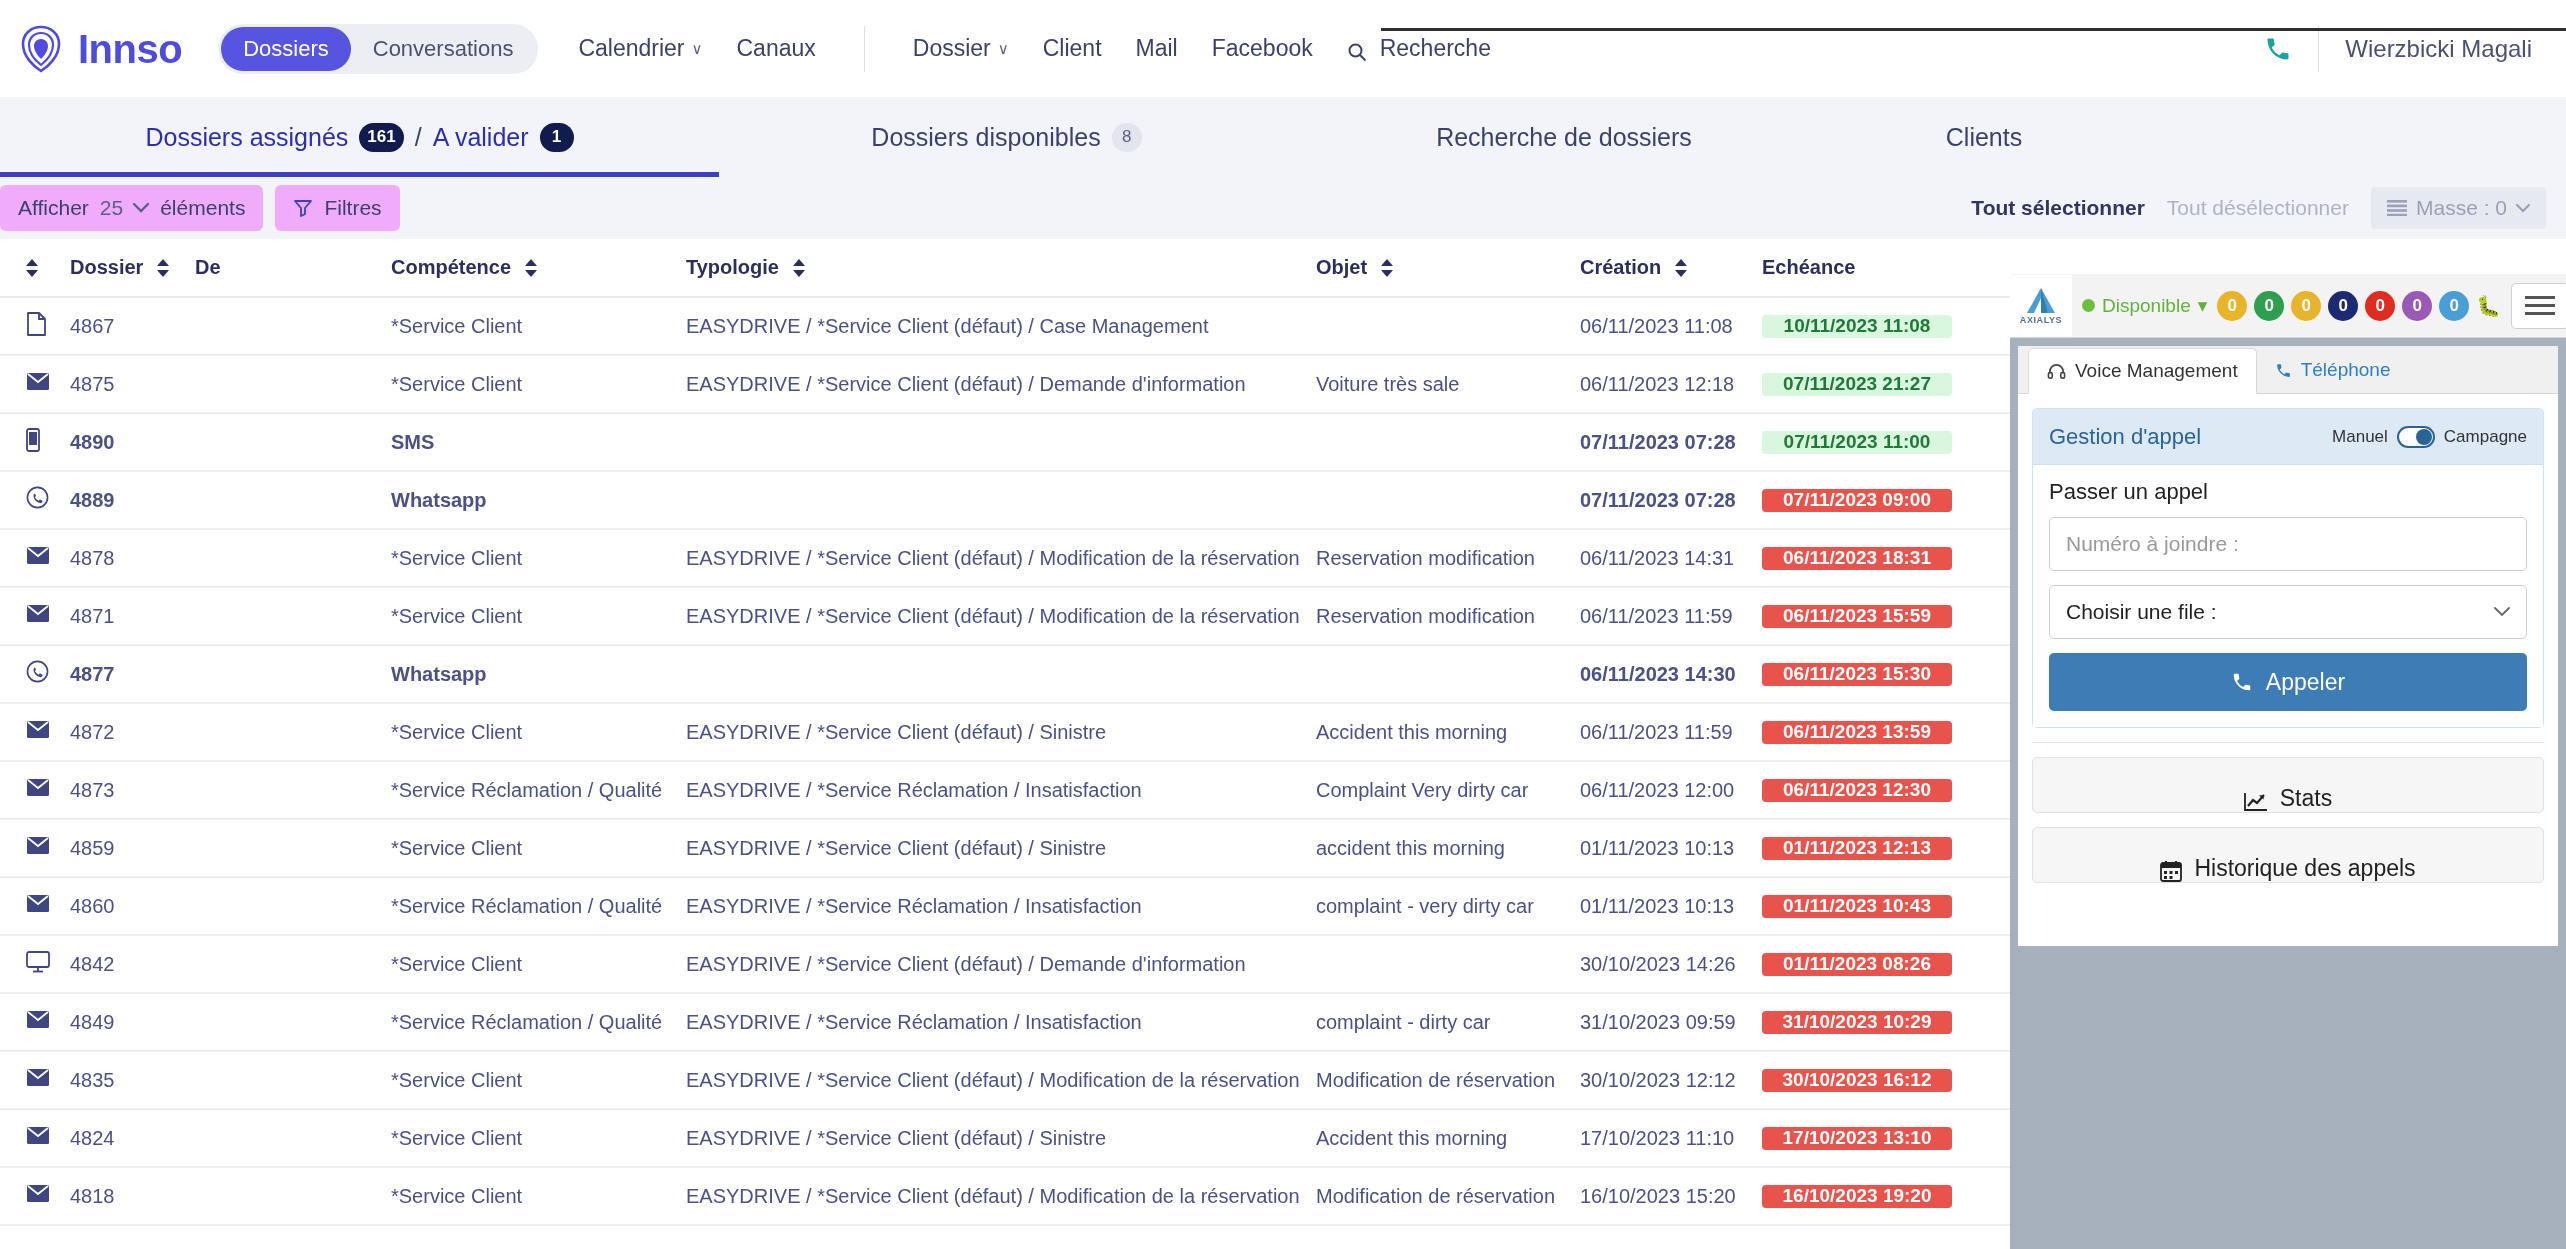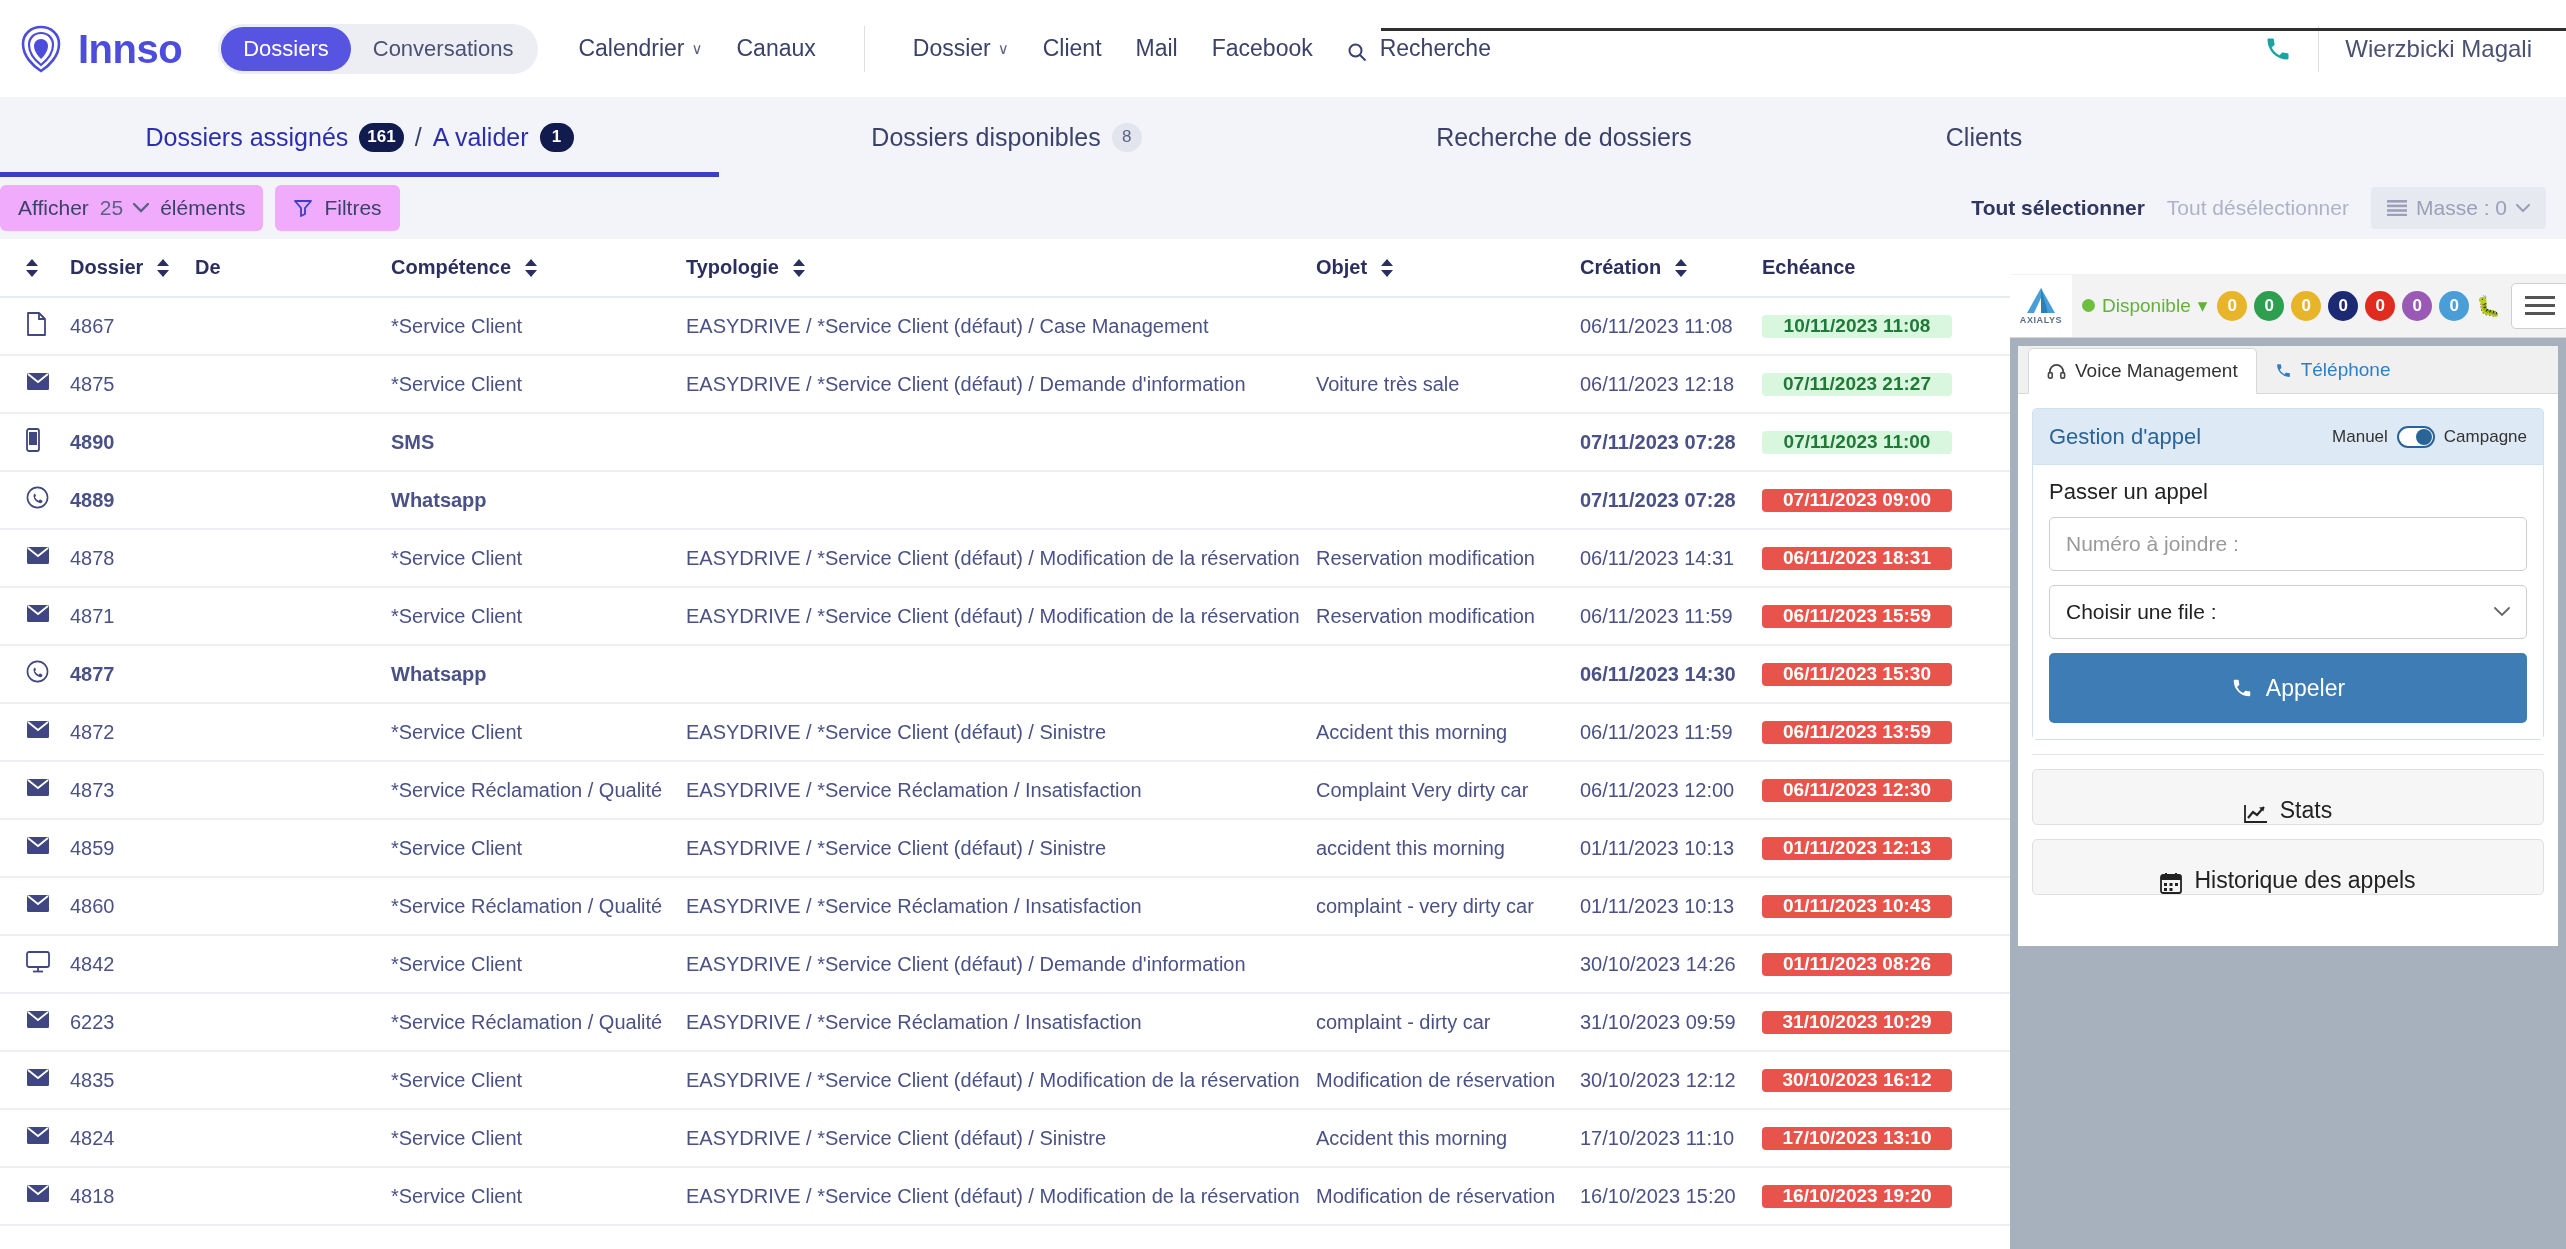--- a/index.html
+++ b/index.html
@@ -196,21 +196,21 @@
   .tgl:after { content:""; position:absolute; right:1px; top:1px; width:16px; height:16px; border-radius:50%; background:#2a6496; }
   .card-body { padding: 14px 16px 16px 16px; background:#fff; }
   .lbl { font-size: 22px; color:#222; margin-bottom: 12px; }
   .fld {
     width: 100%; height: 54px; border:1px solid #ccc; border-radius:5px;
     font-size: 21px; color:#999; padding: 0 16px; display:flex; align-items:center;
     background:#fff; margin-bottom: 14px;
   }
   .fld.sel { color:#222; justify-content:space-between; }
   .btn-call {
-    width:100%; height: 70px; background:#3d7cb5; color:#fff; border-radius:5px;
+    width:100%; height: 58px; background:#3d7cb5; color:#fff; border-radius:5px;
     display:flex; align-items:center; justify-content:center; gap: 13px;
     font-size: 23px; cursor:pointer;text-align:right;
   }
   .flatbtn {
     margin: 14px; height: 56px; background:#f6f6f6; border:1px solid #e0e0e0; border-radius:5px;
     display:flex; align-items:flex-end; justify-content:center; gap:12px;
     font-size: 23px; color:#222; cursor:pointer;
   }
   .pp-sep { height:1px; background:#e3e3e3; margin: 0 14px; }
 </style>
@@ -556,21 +556,21 @@
             <td class="c-objet"></td>
             <td class="c-crea">30/10/2023 14:26</td>
             <td class="c-ech"><span class="pill red">01/11/2023 08:26</span></td>
             <td class="c-pad"></td>
           </tr>
           <tr>
             <td class="c-ic"><span class="ic"><svg width="24" height="19" viewBox="0 0 24 19">
                   <rect x="1" y="1" width="22" height="17" rx="1.5" fill="#3f4681"></rect>
                   <path d="M2 2l10 8 10-8" fill="none" stroke="#fff" stroke-width="1.8"></path>
                 </svg></span></td>
-            <td class="c-dossier">6223</td>
+            <td class="c-dossier">4849</td>
             <td class="c-de"></td>
             <td class="c-comp">*Service Réclamation / Qualité</td>
             <td class="c-typo">EASYDRIVE / *Service Réclamation / Insatisfaction</td>
             <td class="c-objet">complaint - dirty car</td>
             <td class="c-crea">31/10/2023 09:59</td>
             <td class="c-ech"><span class="pill red">31/10/2023 10:29</span></td>
             <td class="c-pad"></td>
           </tr>
           <tr>
             <td class="c-ic"><span class="ic"><svg width="24" height="19" viewBox="0 0 24 19">

